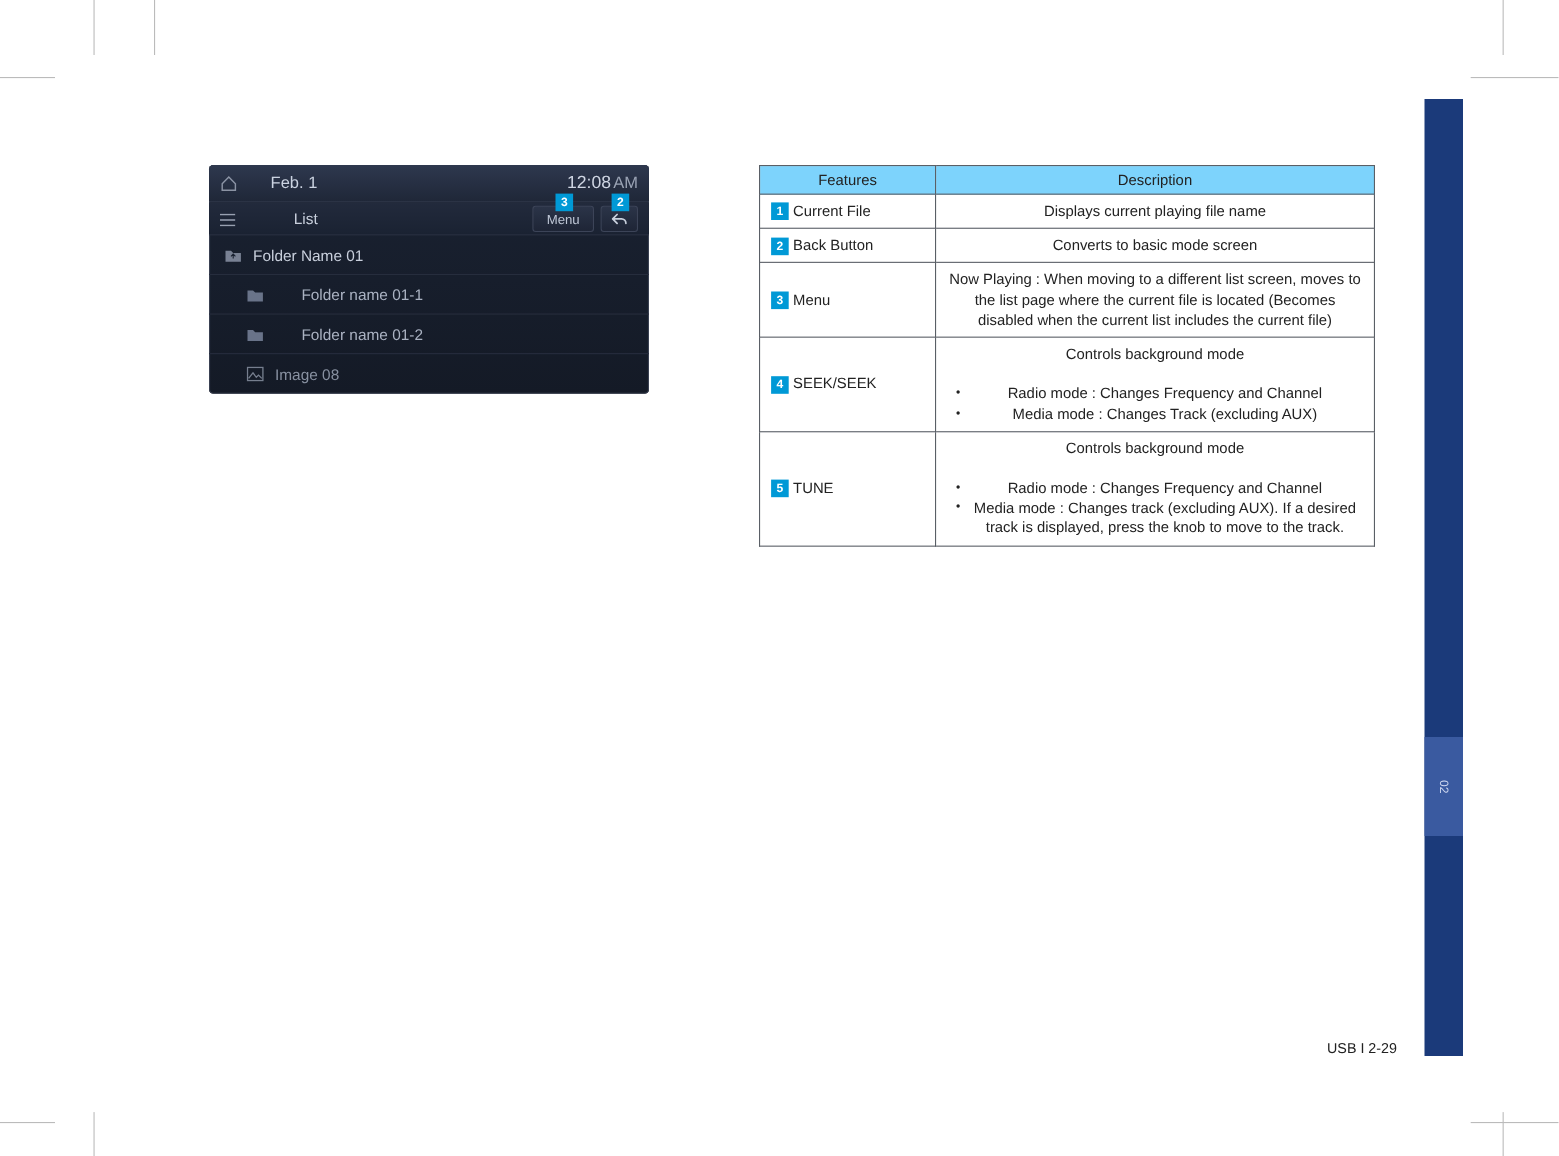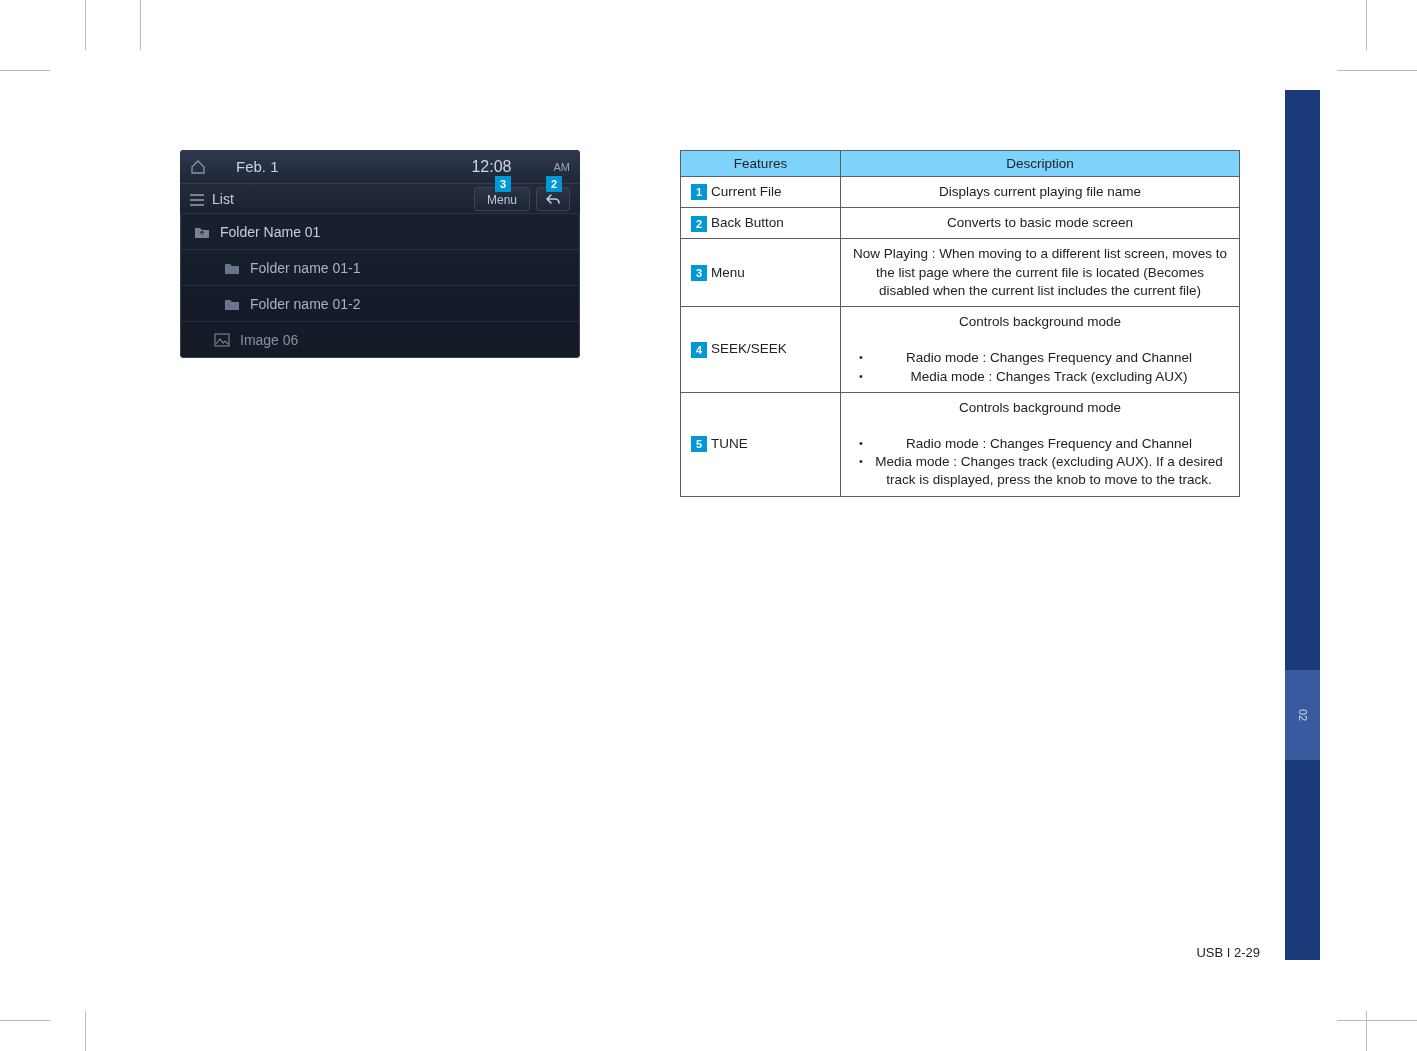--- a/index.html
+++ b/index.html
@@ -5,21 +5,21 @@
     * { margin: 0; padding: 0; box-sizing: border-box; }
     body {
       width: 1417px;
       height: 1051px;
       background: #fff;
       font-family: Arial, Helvetica, sans-serif;
       position: relative;
     }
     .page-wrap {
       position: absolute;
-      left: 80px;
+      left: 90px;
       top: 30px;
       width: 1240px;
       height: 990px;
     }
     .bluebar {
       position: absolute;
       right: 0;
       top: 60px;
       width: 35px;
       height: 870px;
@@ -69,32 +69,32 @@
       align-items: center;
       height: 34px;
       padding: 0 10px;
       background: linear-gradient(#2e384e, #1f2738);
       border-bottom: 1px solid #333b4d;
       position: relative;
     }
     .dev-home { width: 16px; height: 16px; opacity: .7; }
     .dev-date { flex: 1; text-align: left; padding-left: 30px; font-size: 15px; color:#cbd3e1;}
     .dev-time { font-size: 16px; color:#cfd6e3; }
-    .dev-ampm { font-size: 11px; padding-left: 2px; color:#9aa3b4;margin-left:40px;}
+    .dev-ampm { font-size: 15px; padding-left: 2px; color:#9aa3b4;}
     .dev-sub {
       display: flex;
       align-items: center;
       height: 30px;
       padding: 0 10px;
       background: linear-gradient(#222a3c, #1a2232);
       border-bottom: 1px solid #2a3142;
       position: relative;
     }
     .dev-listicon { width: 14px; height: 12px; margin-right: 8px; opacity:.8;}
-    .dev-sub-title { flex: 1; font-size: 14px; color:#c8cfdc;}
+    .dev-sub-title { flex: 1; font-size: 14px; color:#c8cfdc;margin-left:45px;}
     .dev-menu-btn {
       width: 56px;
       height: 24px;
       line-height: 24px;
       text-align: center;
       font-size: 12px;
       color: #bfc7d6;
       background: linear-gradient(#2b3448,#1e2536);
       border: 1px solid #3c4458;
       border-radius: 3px;
@@ -139,21 +139,21 @@
     }
     .dev-row {
       display: flex;
       align-items: center;
       height: 36px;
       padding: 0 14px;
       border-bottom: 1px solid #262d3d;
       font-size: 14px;
       color: #c8cfdc;
     }
-    .dev-row.sub { padding-left: 44px; color:#aab2c2; }
+    .dev-row.sub { padding-left: 34px; color:#aab2c2;gap:24px; }
     .dev-row.sub2 { padding-left: 34px; color:#aab2c2; }
     .dev-row.highlight { background: linear-gradient(#222b3f,#1b2335); font-weight: 500; color:#e4e9f2;}
     .dev-row.last { border-bottom: none; color:#8790a0;}
     .dev-icon { width: 16px; height: 14px; margin-right: 10px; opacity:.85;}
     .dev-icon.img { width: 16px; height: 14px; }
 
     
     .ftable {
       border-collapse: collapse;
       width: 100%;
@@ -293,21 +293,21 @@
             </span>
             <span>Folder name 01-2</span>
           </div>
           <div class="dev-row sub2 last">
             <span class="dev-icon img">
               <svg viewBox="0 0 16 14">
                   <rect x="1" y="1" width="14" height="12" fill="none" stroke="#8790a0" stroke-width="1.2"></rect>
                   <path d="M2 11l4-5 3 4 2-2 3 3" fill="none" stroke="#8790a0" stroke-width="1.2"></path>
                 </svg>
             </span>
-            <span>Image 06</span>
+            <span>Image 08</span>
           </div>
         </div>
       </div>
 
       <div class="col-right">
         <table class="ftable">
           <thead>
             <tr>
               <th>Features</th>
               <th>Description</th>

